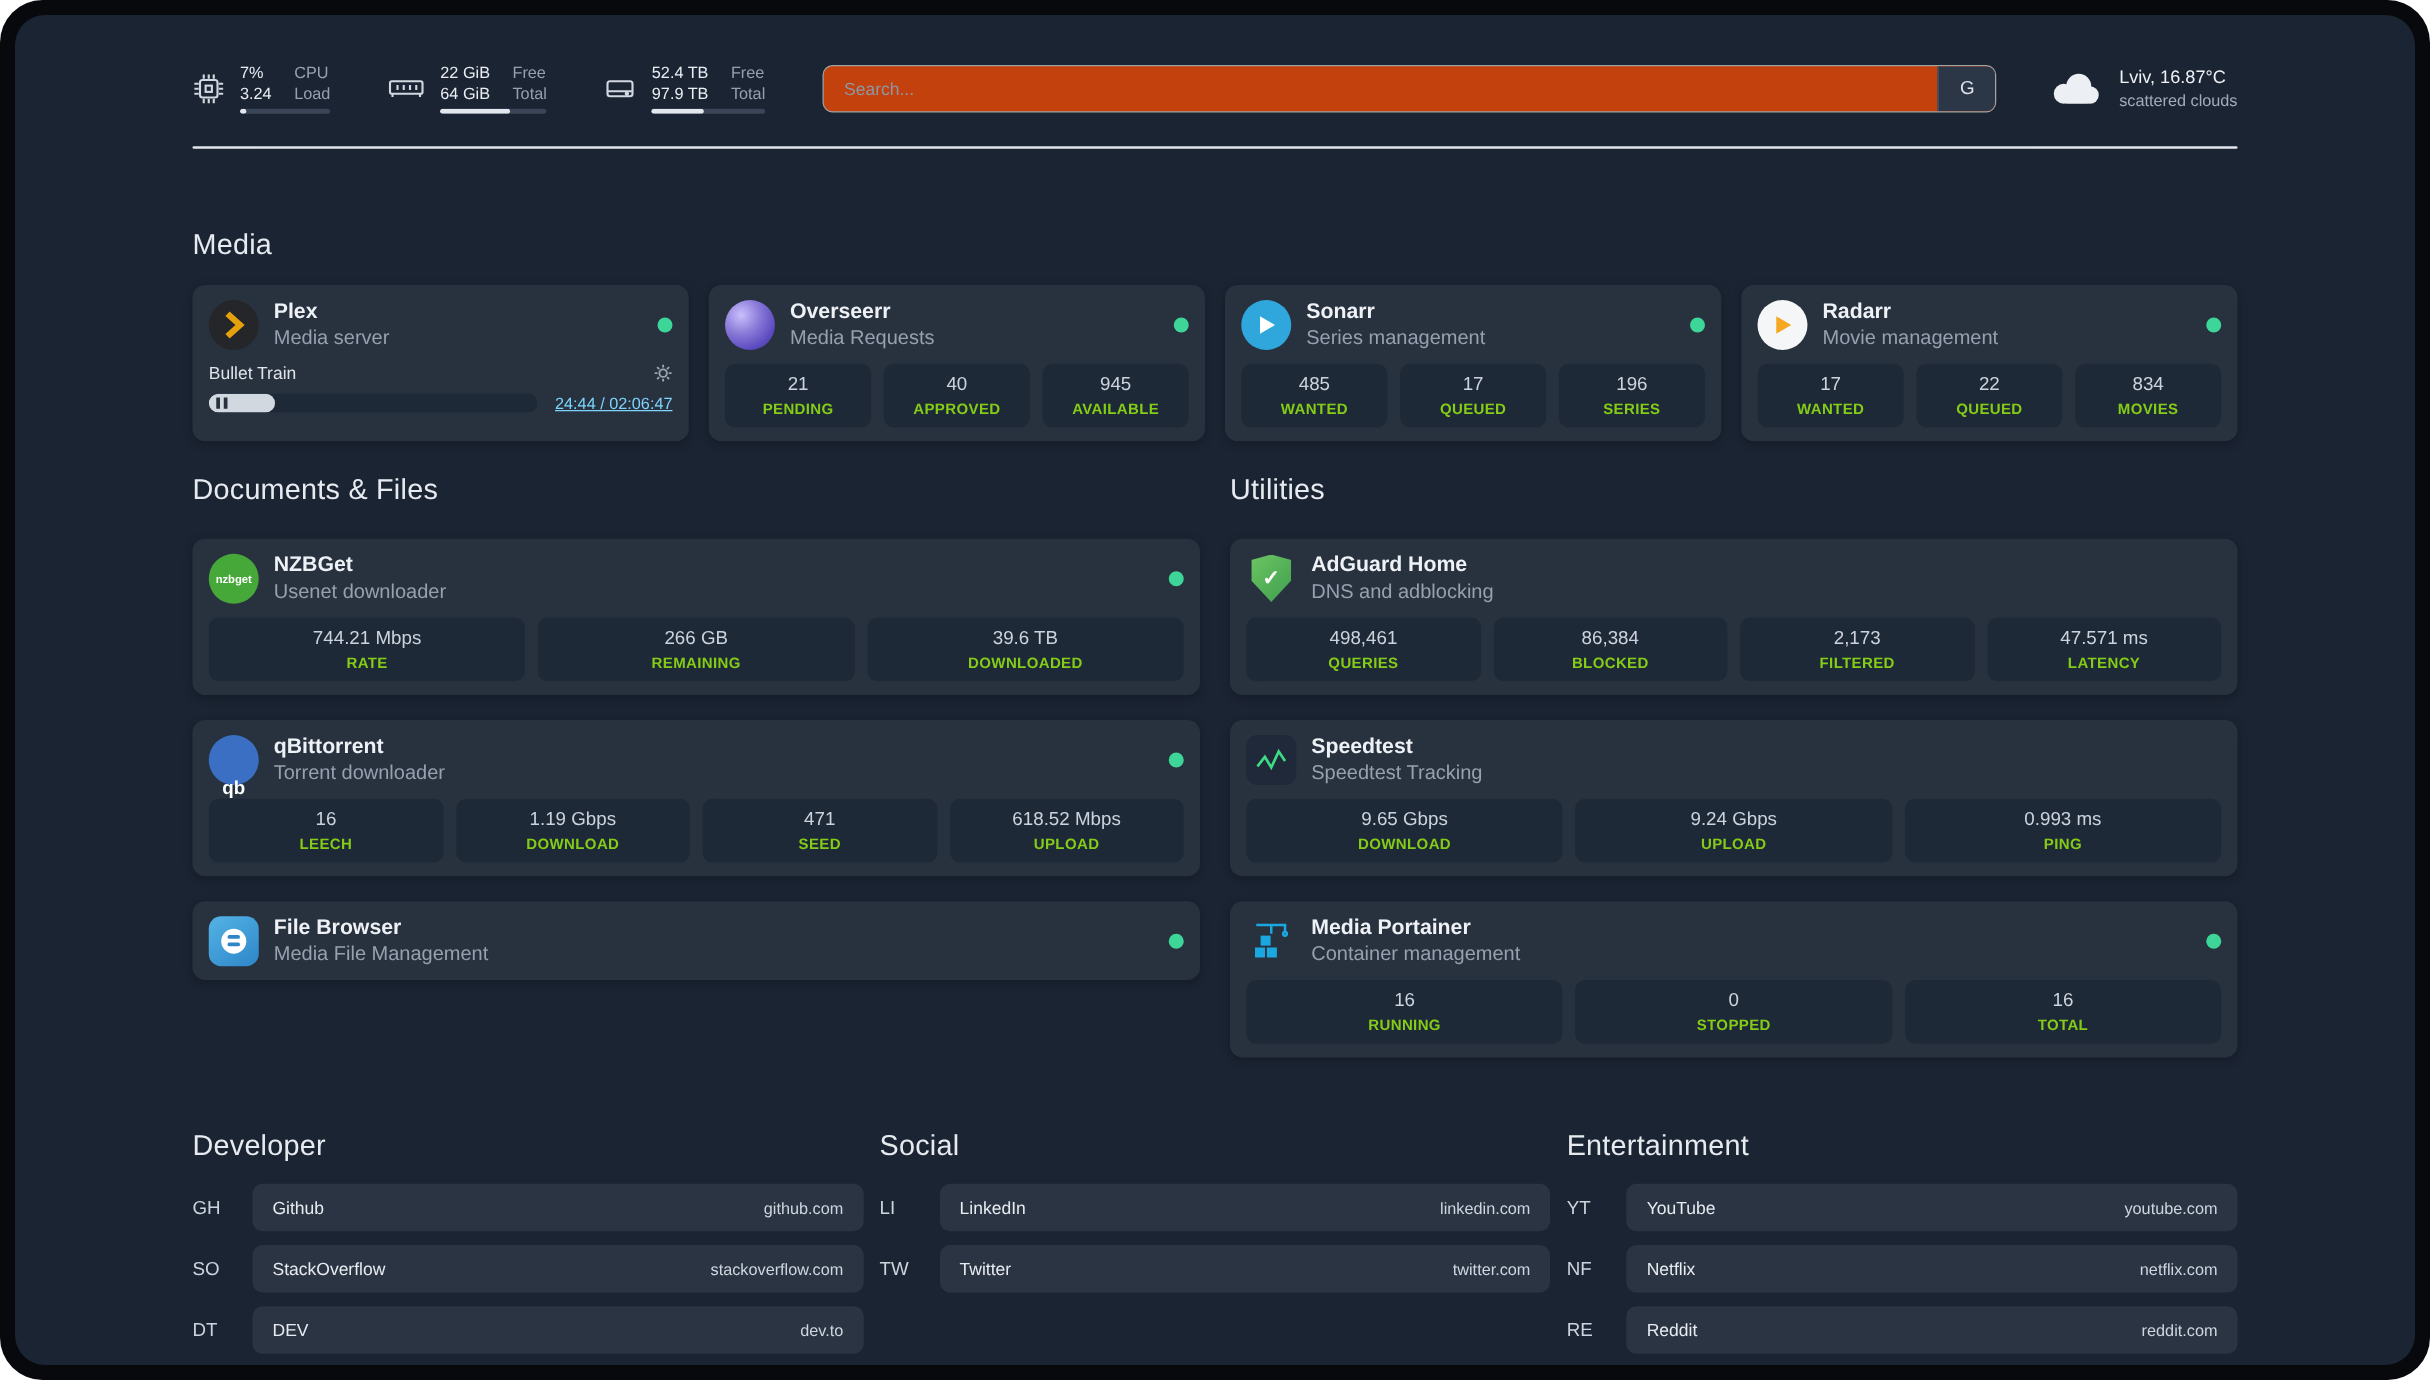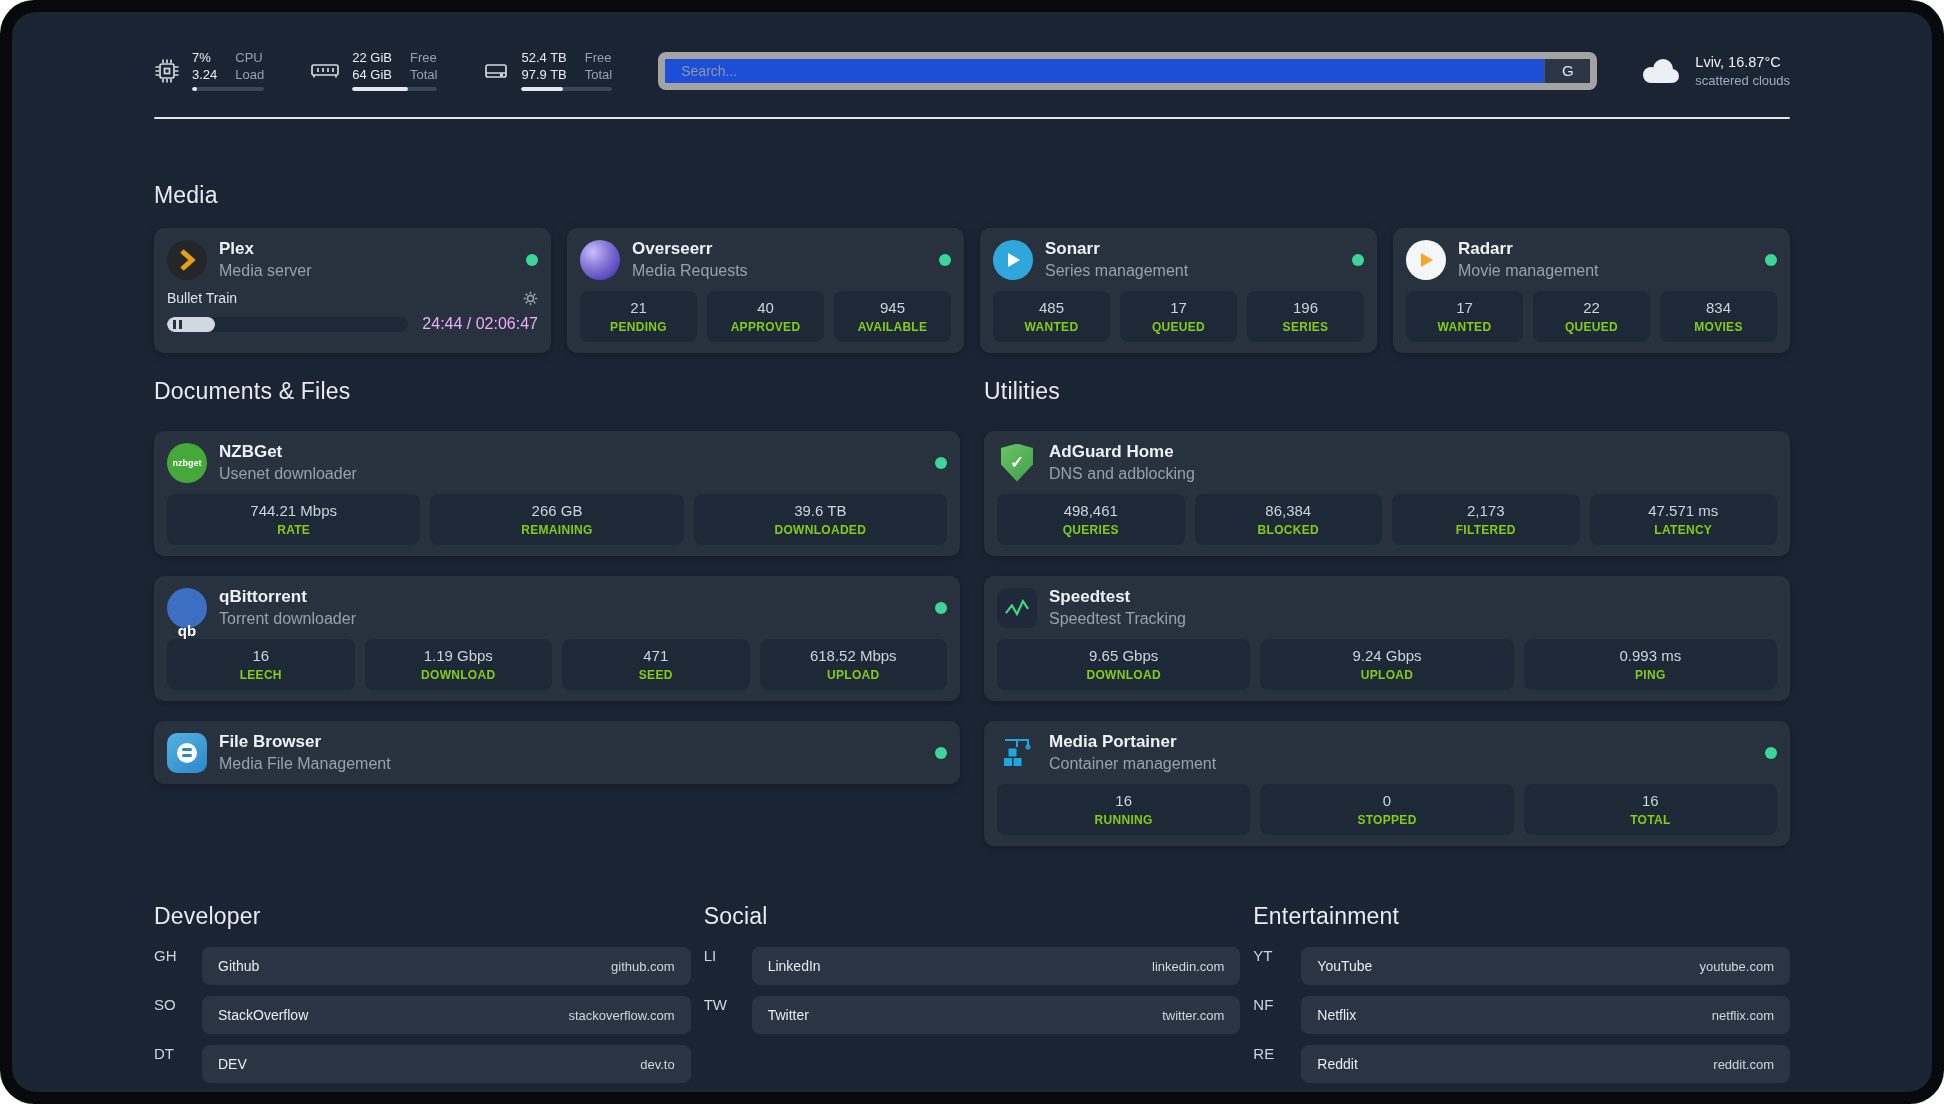--- a/index.html
+++ b/index.html
@@ -12,21 +12,21 @@
   .topbar { display:flex; align-items:center; }
   .meters { display:flex; gap:46px; align-items:center; }
   .meter { display:flex; gap:12px; align-items:center; }
   .m-icon { flex:0 0 auto; }
   .m-grid { display:grid; grid-template-columns:auto auto; column-gap:18px; row-gap:2px; }
   .m-val { font-size:13px; color:#e9edf2; }
   .m-lab { font-size:13px; color:#96a0af; }
   .m-track { margin-top:5px; height:4px; width:100%; background:#3b4558; border-radius:2px; overflow:hidden; }
   .m-fill { display:block; height:100%; background:#e3e8ef; border-radius:2px; }
 
-  .search { flex:1; margin:0 40px 0 46px; display:flex; height:38px; background:#1d4ed8; border:7px solid #a3a3a3; border-radius:8px; overflow:hidden; }
+  .search { flex:1; margin:0 40px 0 46px; display:flex; height:38px; background:#c2410c; border:1px solid #a3a3a3; border-radius:8px; overflow:hidden; }
   .search-input { flex:1; background:transparent; border:none; outline:none; color:#e9edf2; font-size:14px; padding:0 16px; font-family:"Liberation Sans", sans-serif; }
   .search-input::placeholder { color:#8d97a6; }
   .g-btn { width:46px; background:#2b3647; border:none; border-left:1px solid #49546b; color:#dfe4ec; font-size:15px; cursor:pointer; font-family:"Liberation Sans", sans-serif; }
 
   .weather { display:flex; align-items:center; gap:12px; }
   .w-loc { font-size:14.5px; color:#eef1f5; }
   .w-cond { font-size:13px; color:#a2abb9; margin-top:3px; }
 
   .divider { margin-top:26px; height:2px; background:#e2e6eb; border-radius:1px; }
 
@@ -71,26 +71,26 @@
 
   
   .p-row1 { margin-top:10px; display:flex; align-items:center; justify-content:space-between; }
   .p-track { font-size:14px; color:#dfe4ea; }
   .p-gear { display:flex; align-items:center; cursor:pointer; }
   .p-row2 { margin-top:9px; display:flex; align-items:center; gap:14px; }
   .p-bar { flex:1; height:15px; background:#1e2938; border-radius:8px; overflow:hidden; cursor:pointer; }
   .p-fill { height:100%; background:#d2d8e0; border-radius:8px; display:flex; align-items:center; padding-left:6px; min-width:28px; }
   .pause { display:inline-flex; gap:3px; }
   .pause i { width:3px; height:9px; background:#28323f; display:inline-block; }
-  .p-time { font-size:16px; color:#f0abfc; white-space:nowrap; }
+  .p-time { font-size:13px; color:#7dd3fc; white-space:nowrap;text-decoration:underline; }
 
   
   .bm-grid { display:grid; grid-template-columns:repeat(3,1fr); gap:13px; margin-top:56px; }
   .bm-rows { display:flex; flex-direction:column; gap:11px; margin-top:17px; }
-  .bm-row { display:flex; align-items:flex-start; }
+  .bm-row { display:flex; align-items:center; }
   .bm-abbr { width:48px; font-size:15px; color:#cdd4de; flex:0 0 auto; }
   .bm-pill { flex:1; height:38px; background:#2a3442; border-radius:8px; display:flex; align-items:center; padding:0 16px; cursor:pointer; }
   .bm-name { font-size:14px; color:#e8ecf1; }
   .bm-url { margin-left:auto; font-size:13px; color:#cfd6e0; }
 </style>
 </head>
 <body>
 
 <div class="frame">
 <div class="app">

